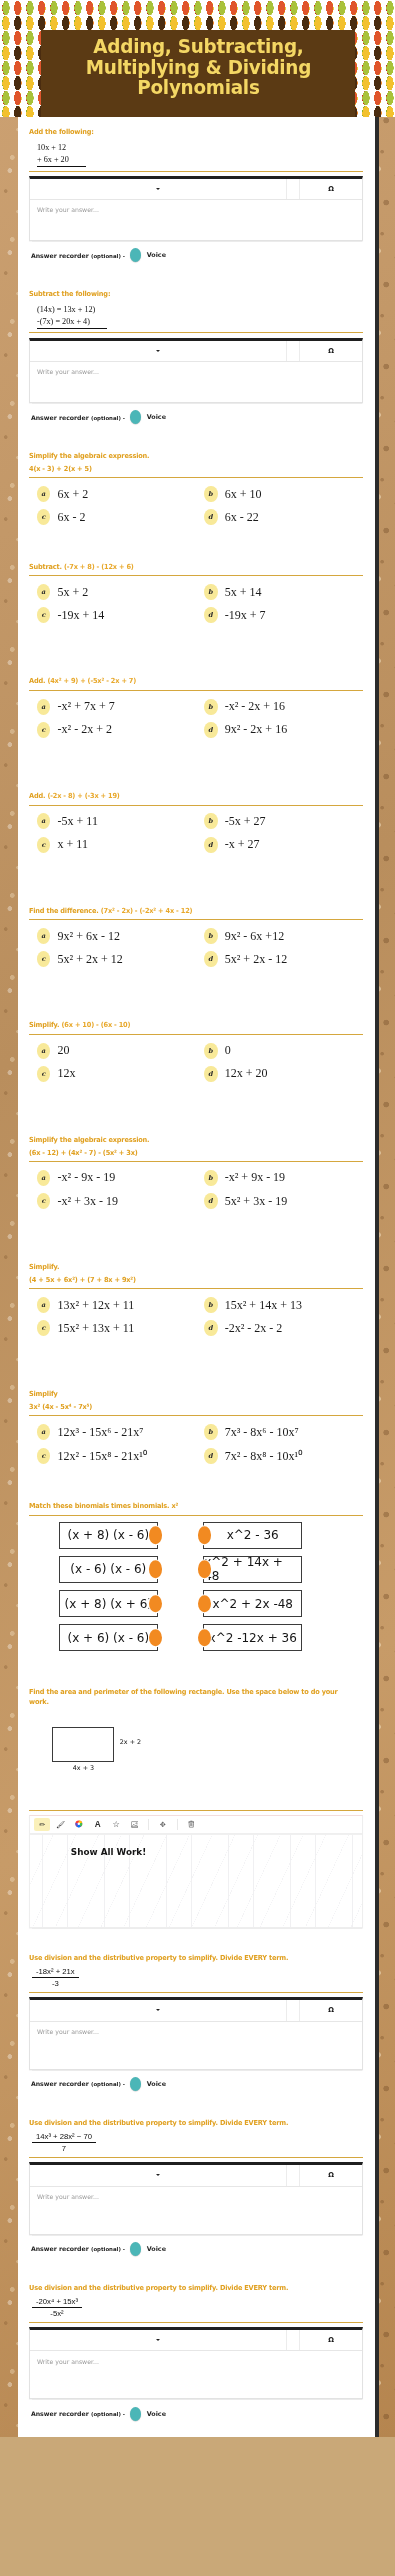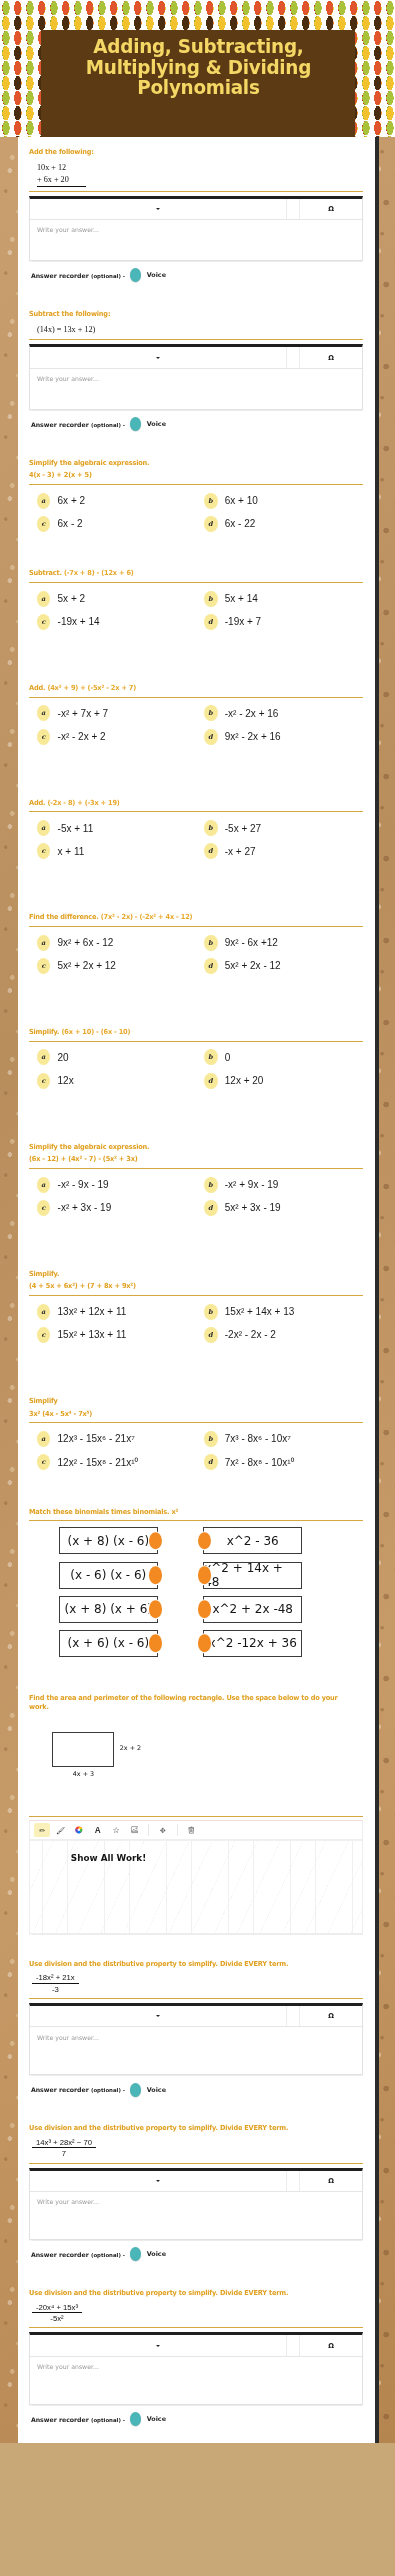--- a/index.html
+++ b/index.html
@@ -30,21 +30,21 @@
       radial-gradient(circle at 15% 92%, rgba(255,245,220,.3) 0 2.1px, transparent 2.6px),
       linear-gradient(150deg,#cda273,#b98e5d 40%,#c79b68 70%,#b5854f);
     background-size: 82px 82px,82px 82px,82px 82px,82px 82px,82px 82px,82px 82px,82px 82px,82px 82px,82px 82px,82px 82px,82px 82px,82px 82px, 100% 100%;
     z-index:0;
   }
   .page { position:relative; z-index:1; }
 
   
   .title-banner{
     position:relative;
-    width:396px; height:137px;
+    width:396px; height:117px;
     background:#ffffff;
     overflow:hidden;
   }
   .beads{
     position:absolute; inset:0;
     background-repeat:repeat;
     background-size:24px 30px;
     background-image:
       radial-gradient(ellipse 3.6px 7.2px at 5.7px 8.2px, #c9281c 0 99%, transparent 100%),
       radial-gradient(ellipse 3.6px 7.2px at 18px 8.2px, #e8d33a 0 99%, transparent 100%),
@@ -163,22 +163,22 @@
   .bubble{
     width:13.4px; height:16px; border-radius:50%;
     background:#f8e999;
     display:flex; align-items:center; justify-content:center;
     font-family:"DejaVu Serif", serif;
     font-style:italic; font-weight:700;
     font-size:6.7px; color:#2a2a2a;
     margin-left:8.2px; flex:none;
   }
   .choice-text{
-    margin-left:7.2px; font-size:10px; color:#1b1b1b;
-    font-family:Liberation Sans, sans-serif;
+    margin-left:7.2px; font-size:12px; color:#1b1b1b;
+    font-family:Liberation Serif, serif;
   }
 
   
   .match-grid{ margin:6.2px 0 3.1px 0; }
   .match-row{ display:flex; align-items:center; margin-bottom:7.2px; }
   .match-col{ position:relative; width:50%; display:flex; }
   .match-box{
     border:0.5px solid #3b3b3b;
     height:27px; width:99px;
     display:flex; align-items:center; justify-content:center;
@@ -287,20 +287,21 @@
       <span class="rec-dot"></span>
       <span class="rec-voice">Voice</span>
     </div>
     <div class="gap"></div>
   </div>
 
   <div class="slide">
     <div class="prompt">Subtract the following:</div>
     <div class="stacked">
       <div>(14x) = 13x + 12)</div>
+      <div><span class="row2">-(7x) = 20x + 4)</span></div>
     </div>
     <hr class="rule">
 
     <div class="editor">
       <div class="editor-toolbar">
         <div class="tb-cell tb-style">
           <span class="caret"></span>
         </div>
         <div class="tb-cell tb-gap"></div>
         <div class="tb-cell tb-omega">Ω</div>

